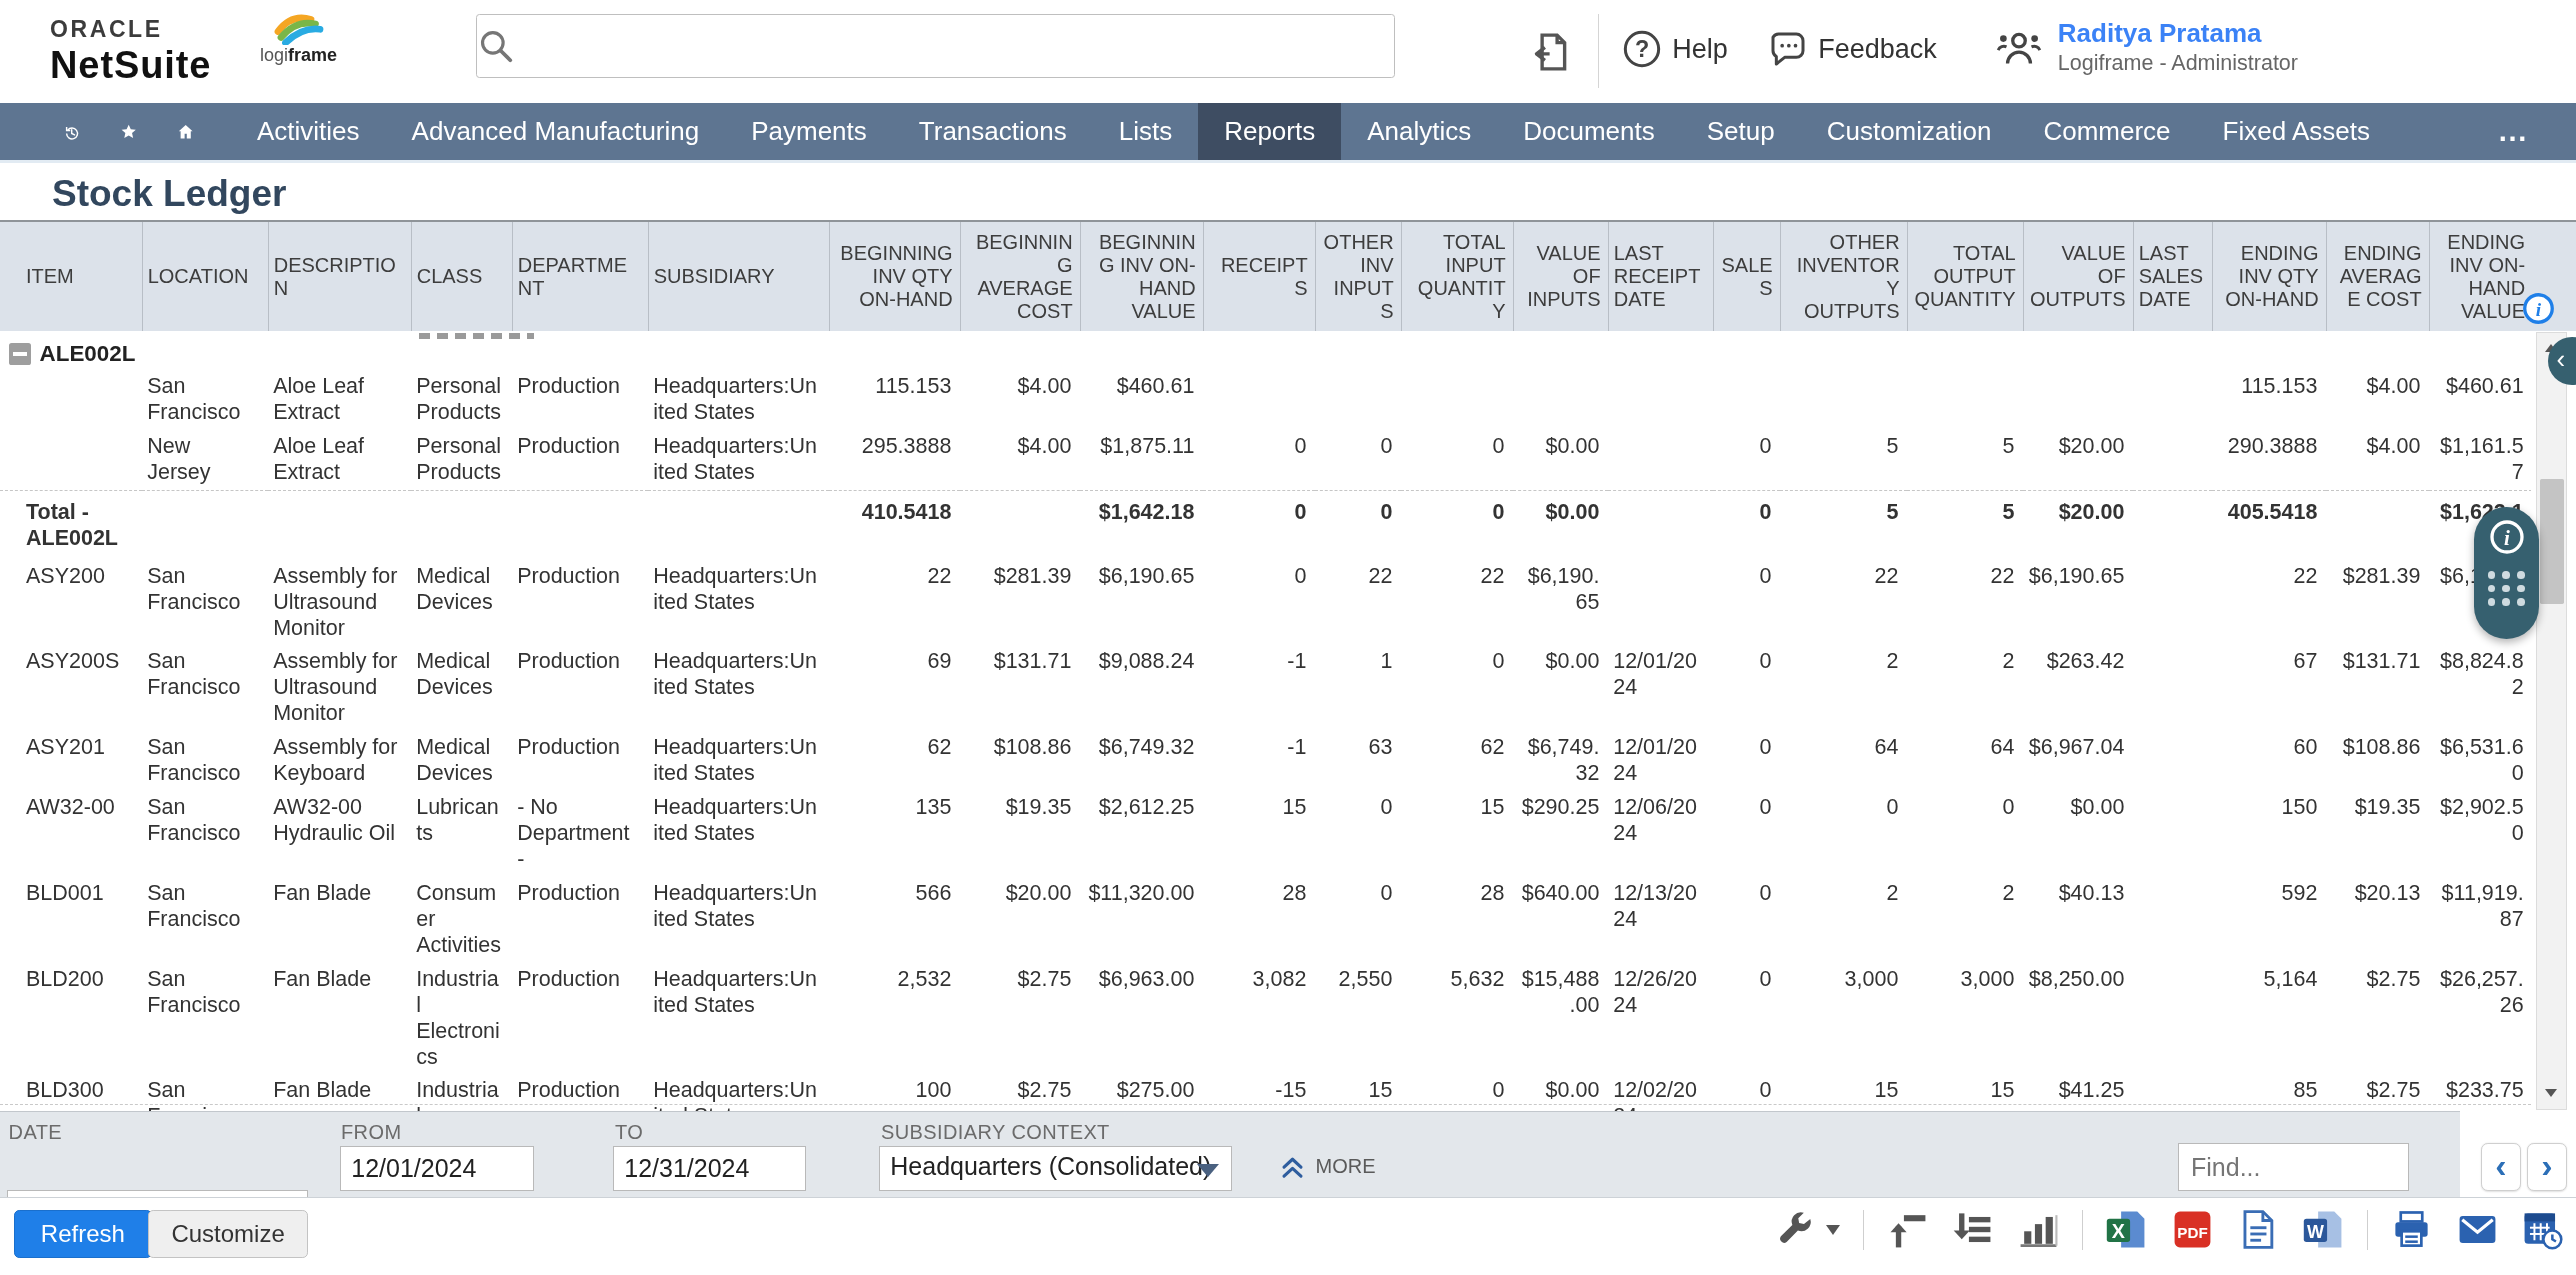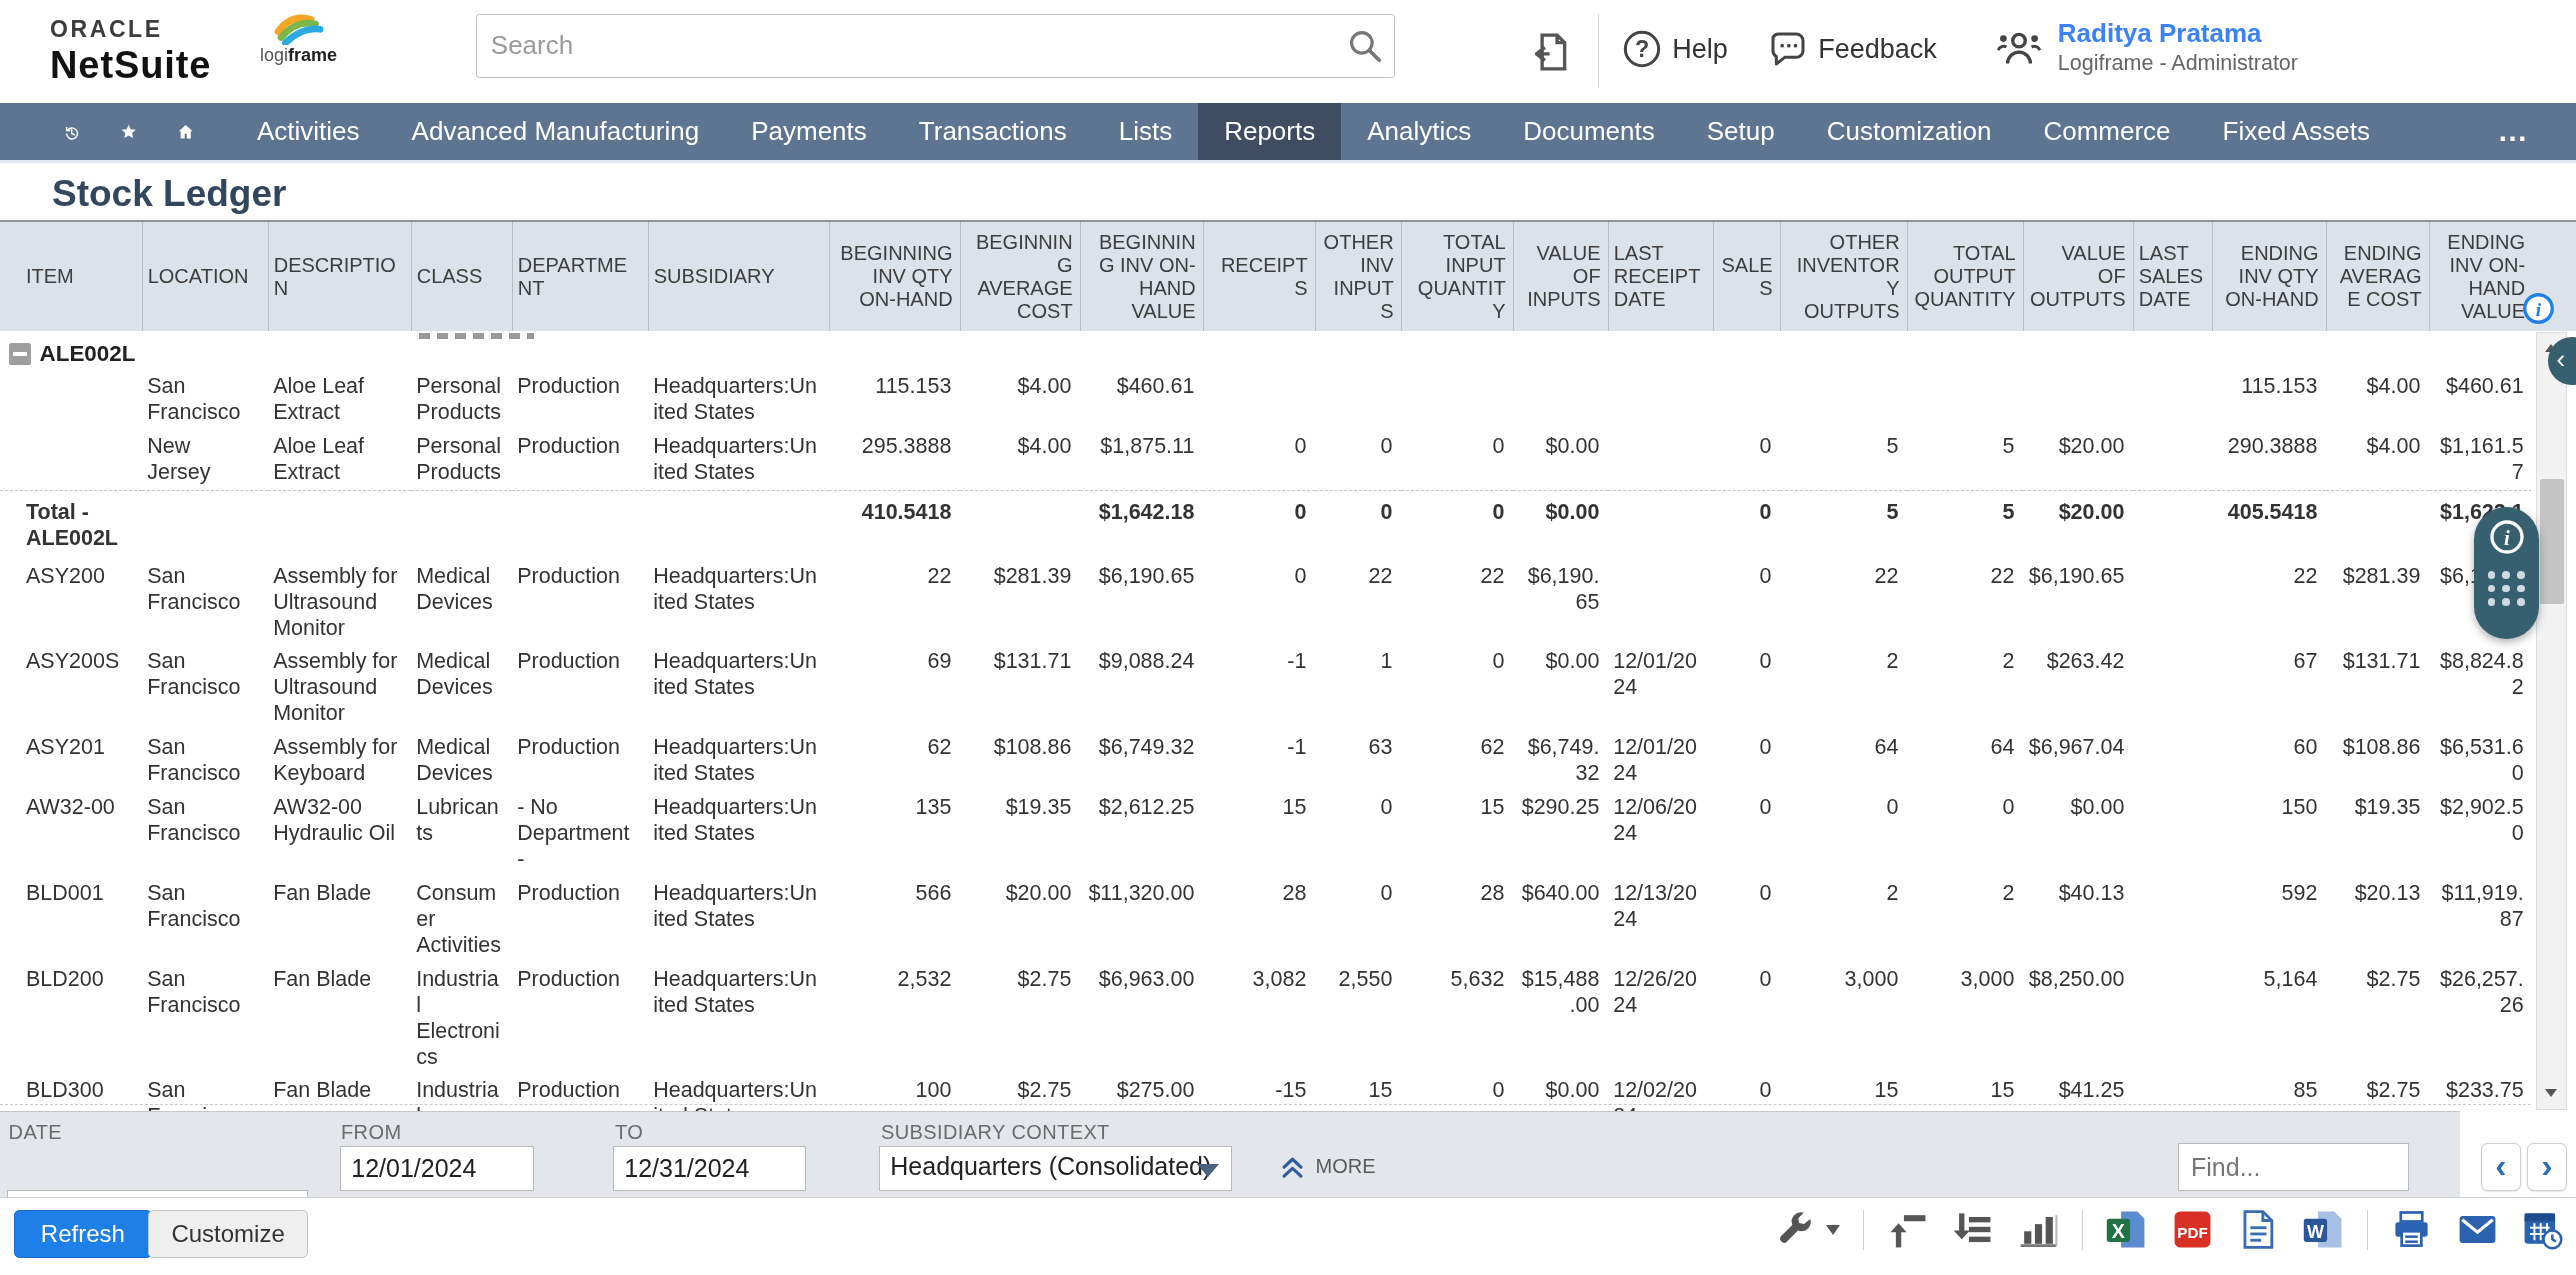--- a/index.html
+++ b/index.html
@@ -116,21 +116,20 @@
   </div>
   <div class="logo-partner">
     <span class="swoosh"><svg viewBox="0 0 36 24" width="100%" height="100%">
           <path d="M4 15 Q13 3 26 7" stroke="#f5a623" stroke-width="4.5" fill="none" stroke-linecap="round"></path>
           <path d="M6 19 Q16 7 29 10" stroke="#7ab648" stroke-width="4.5" fill="none" stroke-linecap="round"></path>
           <path d="M9 22.5 Q20 12 32 13.5" stroke="#29abe2" stroke-width="4.5" fill="none" stroke-linecap="round"></path>
         </svg></span>
     <span class="ptxt"><span>logi</span><b>frame</b></span>
   </div>
   <div class="searchbox">
-    <input type="text" placeholder="Search" style="">
     <span class="mag"><svg viewBox="0 0 24 24" width="100%" height="100%">
           <circle cx="10" cy="10" r="6.5" fill="none" stroke="#767676" stroke-width="2"></circle>
           <line x1="15" y1="15" x2="21" y2="21" stroke="#767676" stroke-width="2.4" stroke-linecap="round"></line>
         </svg></span>
   </div>
   <span class="quick-add"><svg viewBox="0 0 24 24" width="100%" height="100%">
         <path d="M7 3 h8 l4 4 v14 h-12 z" fill="none" stroke="#555" stroke-width="1.8"></path>
         <path d="M15 3 v4 h4" fill="none" stroke="#555" stroke-width="1.8"></path>
         <path d="M4 13 h7 M8.5 9.5 L4 13 l4.5 3.5" fill="none" stroke="#555" stroke-width="1.8" stroke-linejoin="round"></path>
       </svg></span>

